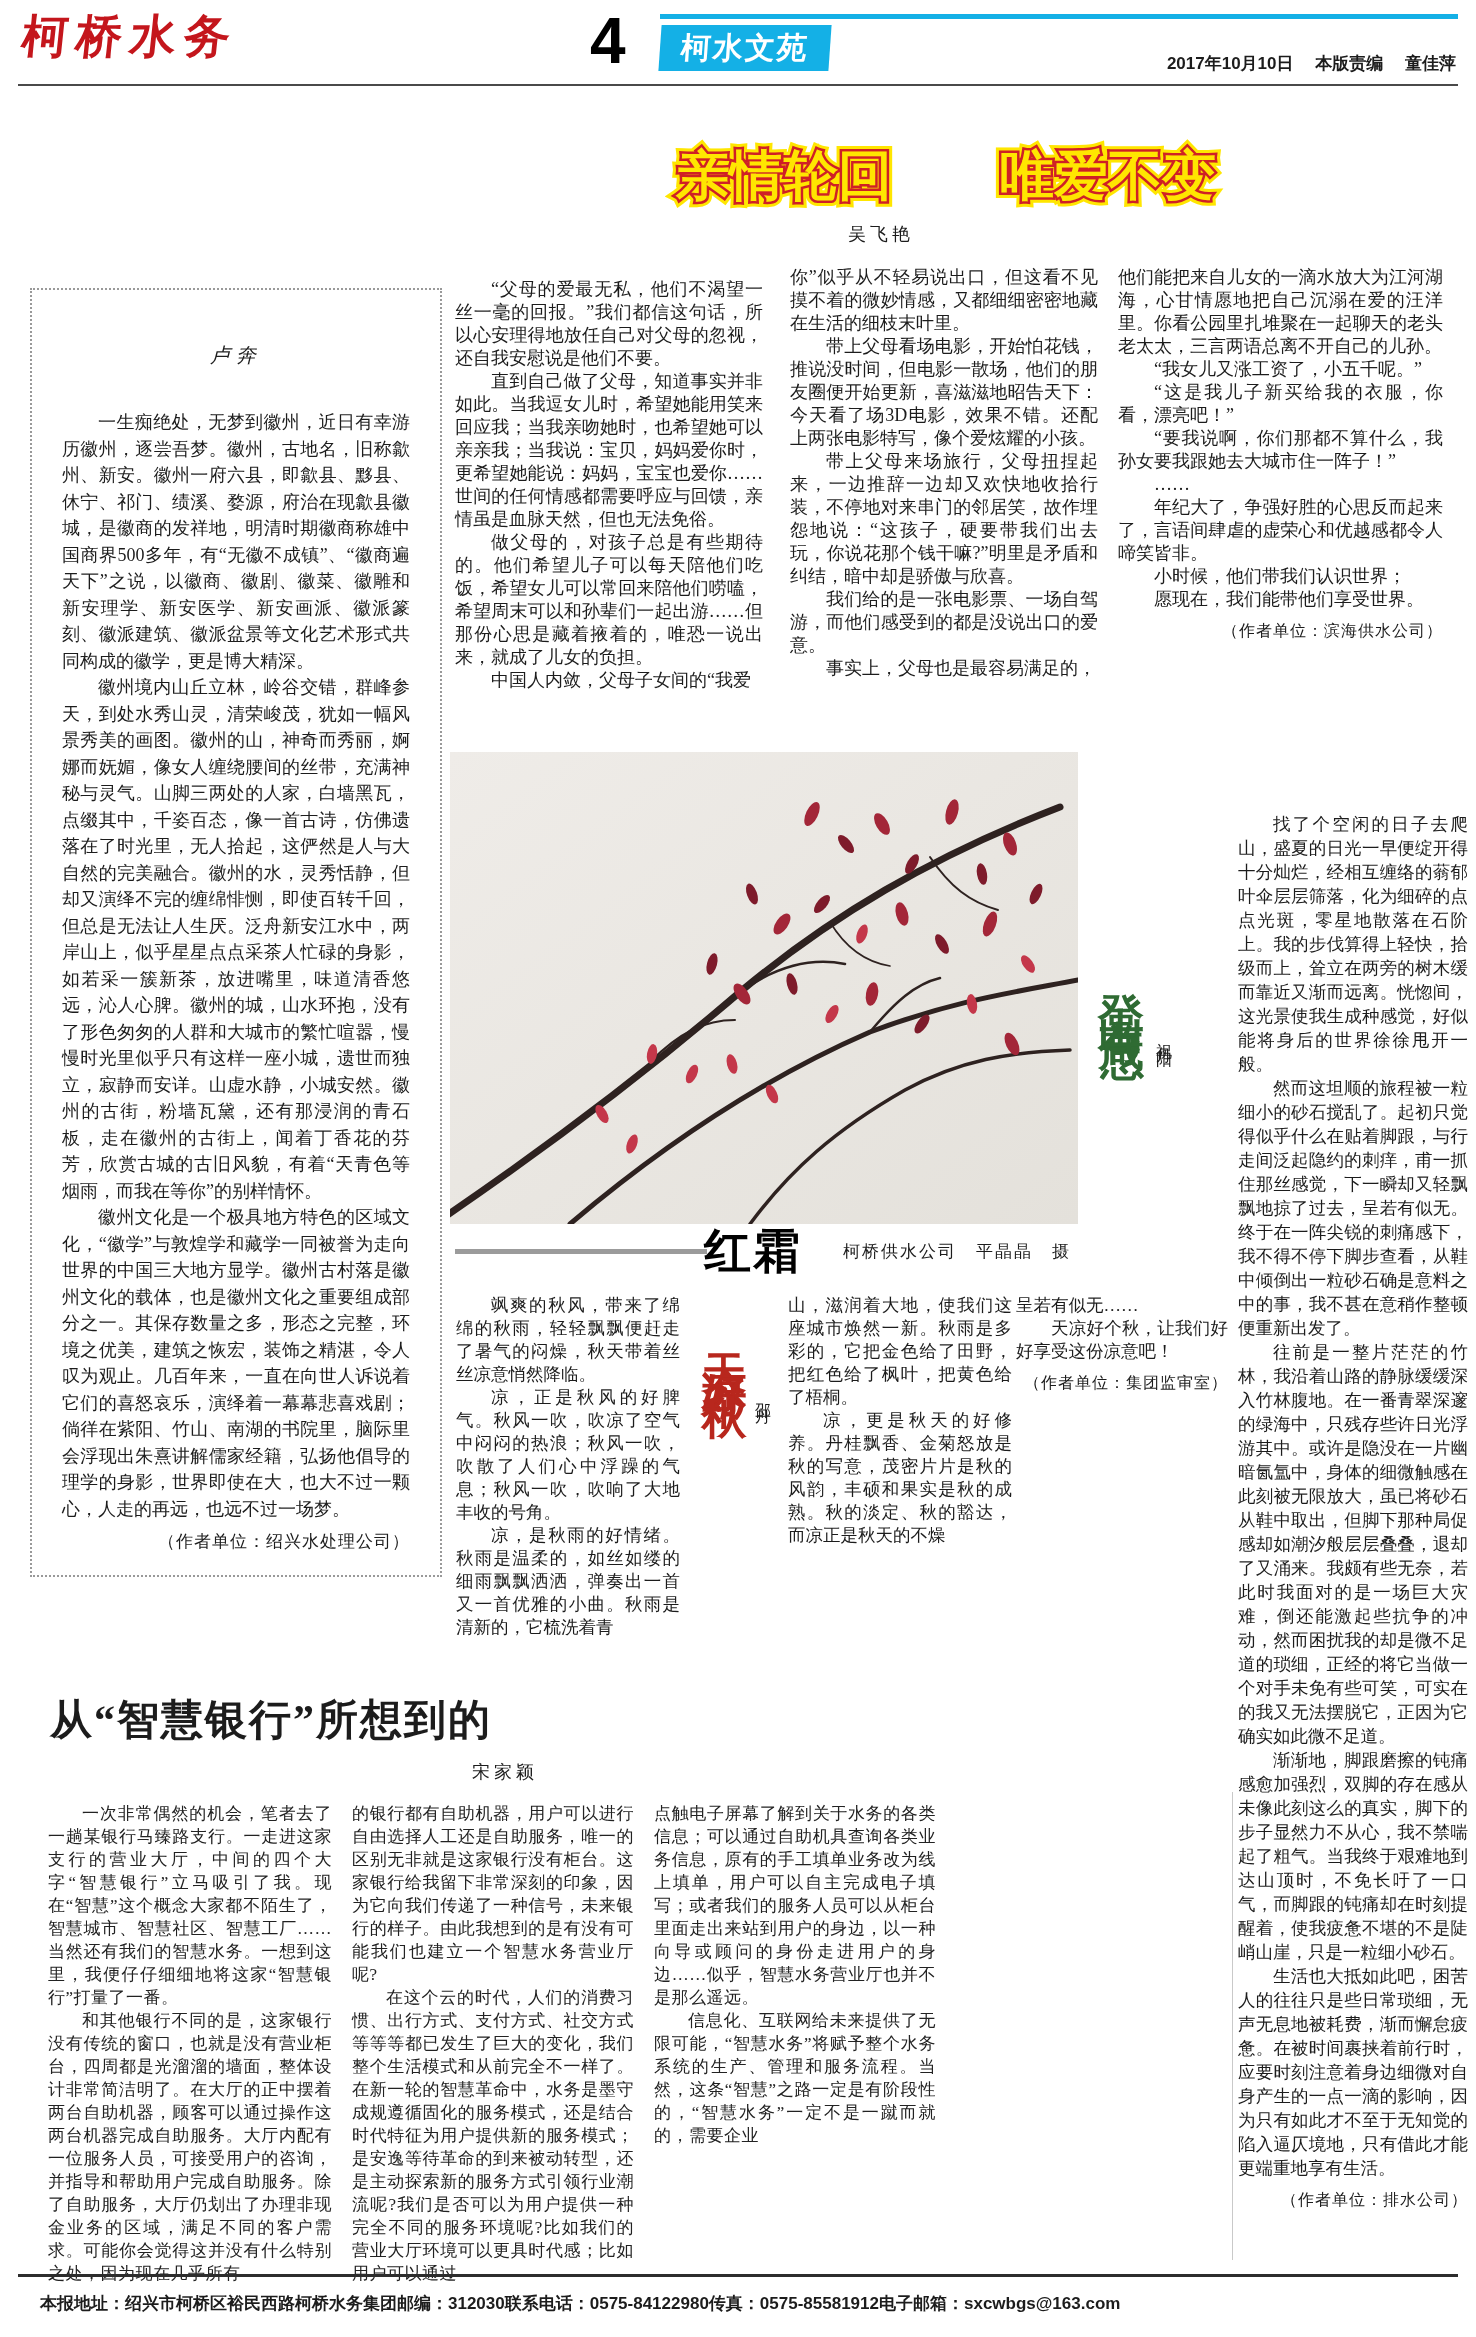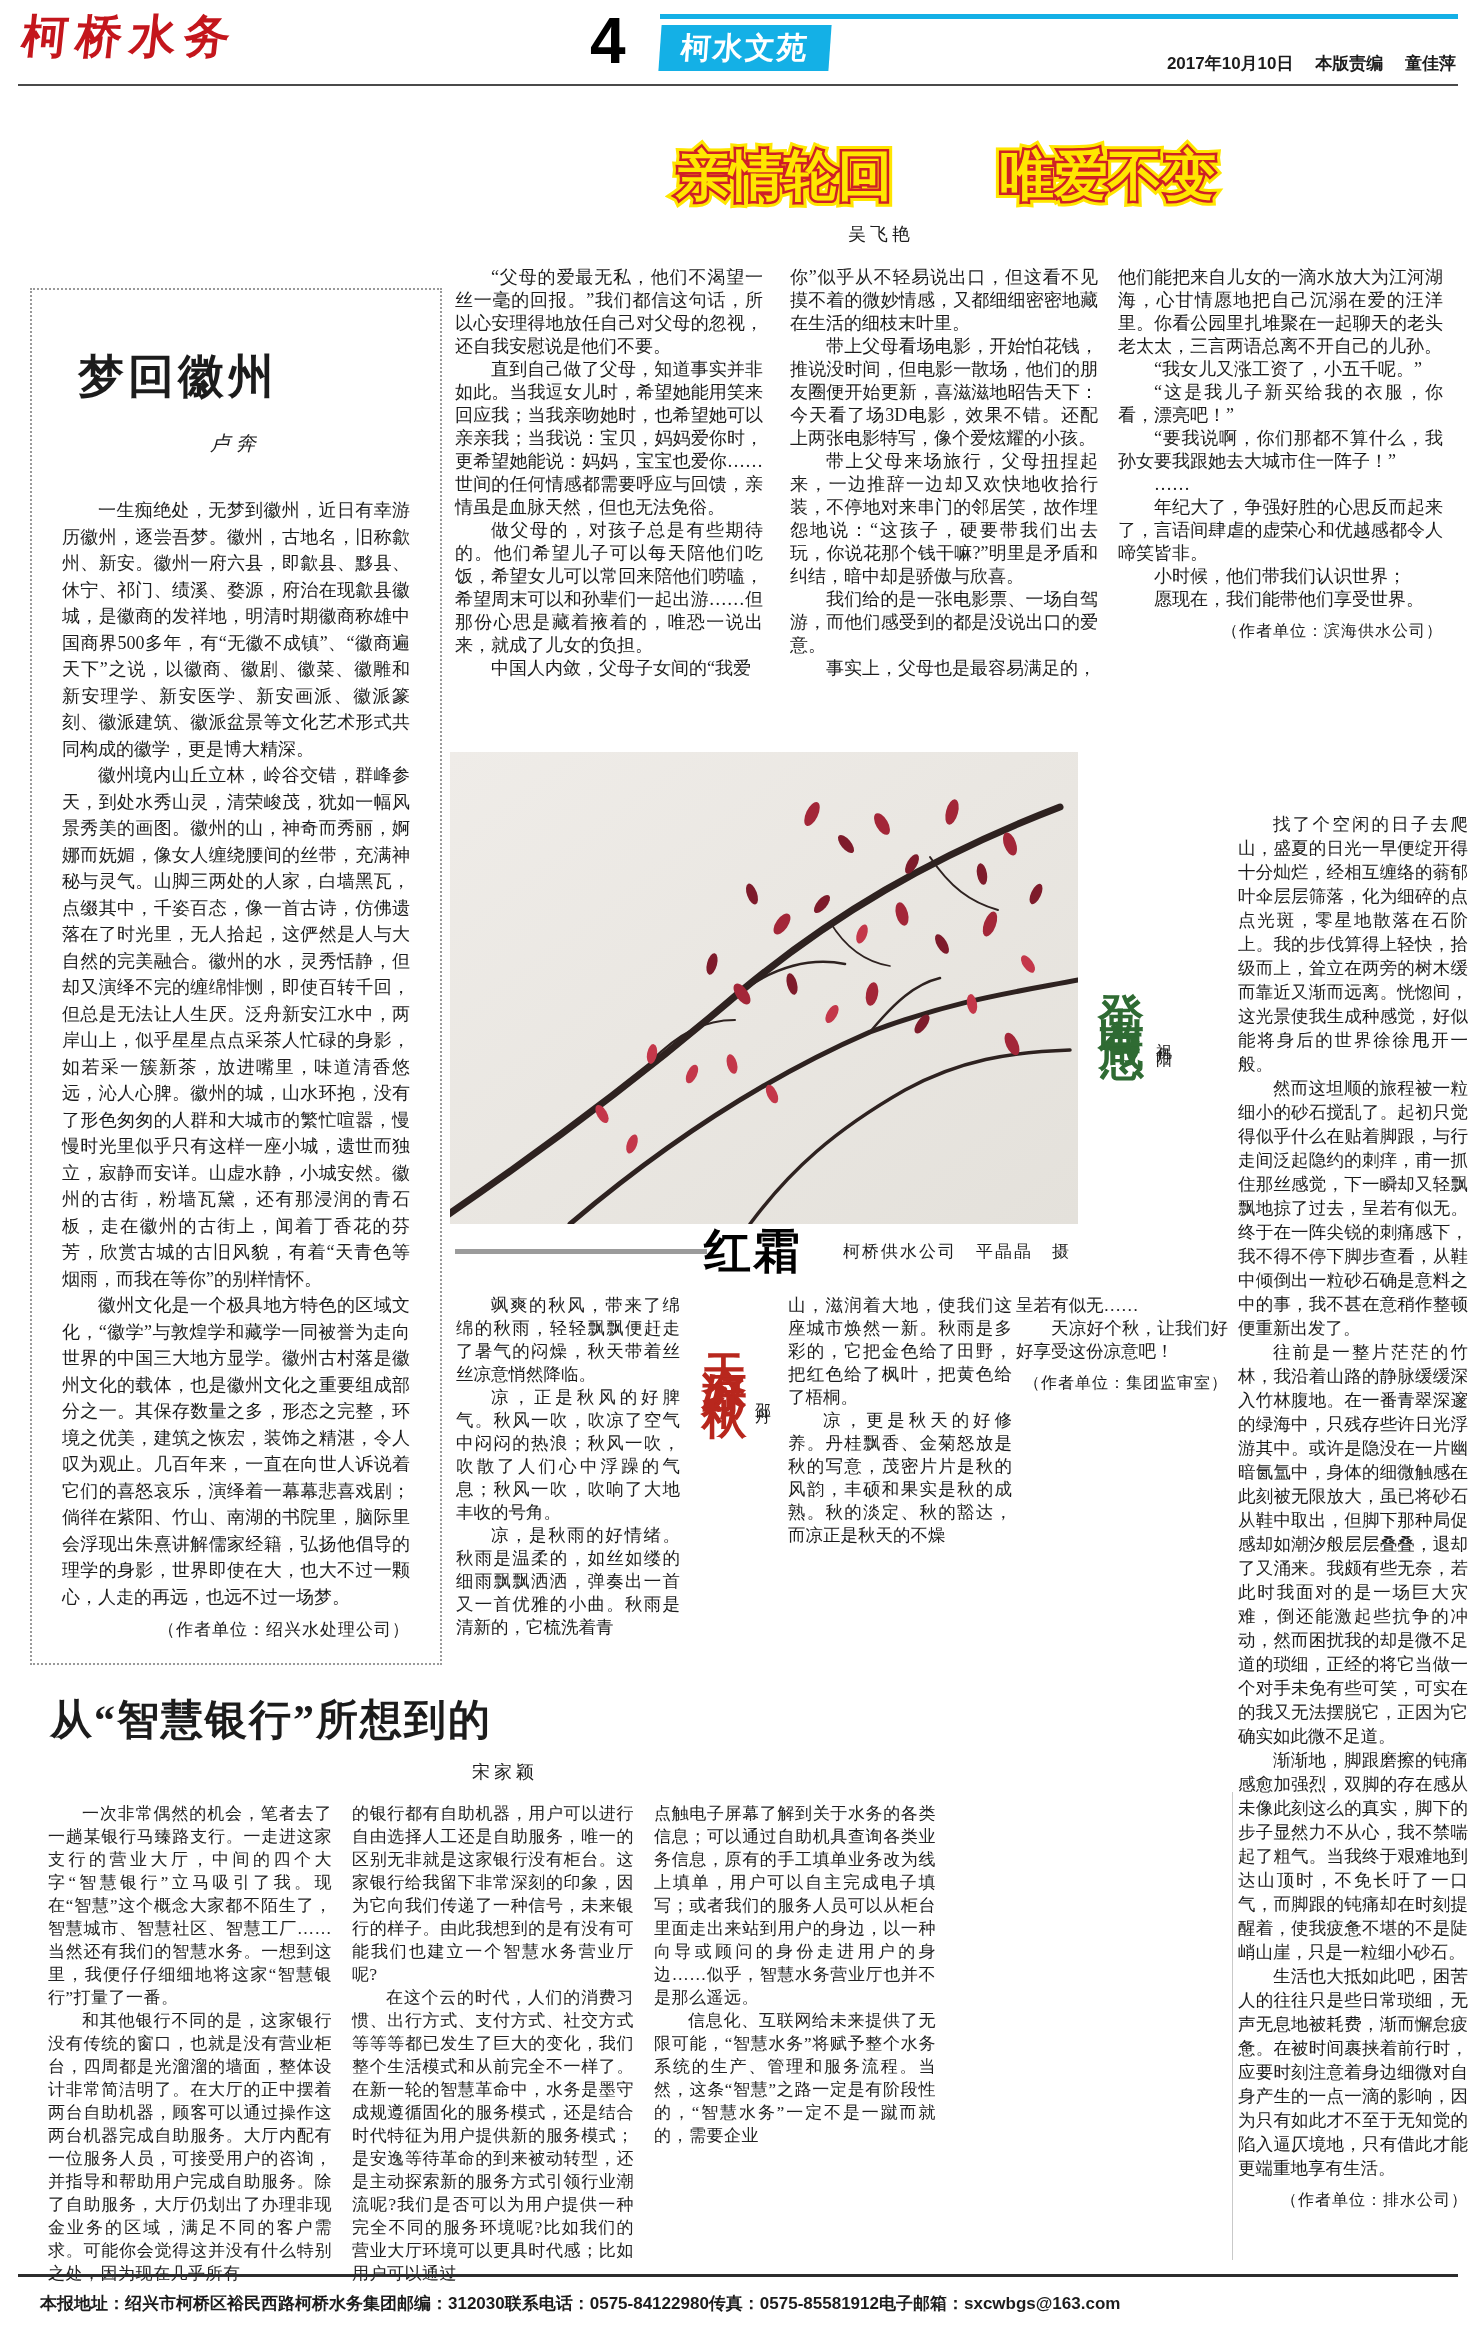--- a/index.html
+++ b/index.html
@@ -32,21 +32,21 @@
   .sign{text-align:right;margin-top:8px;letter-spacing:1px;}
   
   #dream-box{left:30px;top:288px;width:412px;min-height:1252px;border:2px dotted #999;
              padding:30px 30px 22px;box-sizing:border-box;}
   #dream-title{font-size:46px;font-weight:bold;margin:26px 0 0 16px;letter-spacing:4px;}
   #dream-author{text-align:center;font-size:20px;margin:22px 0 40px;letter-spacing:6px;font-style:italic;}
   #dream-body{font-size:18px;line-height:26.5px;}
   #dream-sign{font-size:17px;}
   
   .lead-col{top:266px;font-size:18px;line-height:23px;}
-  #lead-c1{left:455px;width:308px;}
+  #lead-c1{left:455px;width:308px;margin-top:12px;}
   #lead-c2{left:790px;width:308px;}
   #lead-c3{left:1118px;width:325px;}
   #lead-sign{font-size:16px;}
   
   #photo{left:450px;top:752px;width:628px;height:472px;}
   #cap-rule{left:455px;top:1249px;width:252px;height:5px;background:#9b9b9b;}
   #cap-title{left:704px;top:1220px;font-size:47px;font-weight:bold;color:#000;
              font-family:"Liberation Sans","DejaVu Sans",sans-serif;letter-spacing:2px;}
   #cap-credit{left:824px;top:1240px;font-size:17px;letter-spacing:2px;margin-left:19px;}
   
@@ -127,21 +127,20 @@
         <p>“要我说啊，你们那都不算什么，我孙女要我跟她去大城市住一阵子！”</p>
         <p>……</p>
         <p>年纪大了，争强好胜的心思反而起来了，言语间肆虐的虚荣心和优越感都令人啼笑皆非。</p>
         <p>小时候，他们带我们认识世界；</p>
         <p>愿现在，我们能带他们享受世界。</p>
       </div>
     <div class="sign kai" id="lead-sign">（作者单位：滨海供水公司）</div>
   </div>
 
   <div class="abs" id="dream-box">
-    <div id="dream-title">梦回徽州</div>
     <div id="dream-author" class="kai">卢奔</div>
     <div id="dream-body" class="col">
         <p>一生痴绝处，无梦到徽州，近日有幸游历徽州，逐尝吾梦。徽州，古地名，旧称歙州、新安。徽州一府六县，即歙县、黟县、休宁、祁门、绩溪、婺源，府治在现歙县徽城，是徽商的发祥地，明清时期徽商称雄中国商界500多年，有“无徽不成镇”、“徽商遍天下”之说，以徽商、徽剧、徽菜、徽雕和新安理学、新安医学、新安画派、徽派篆刻、徽派建筑、徽派盆景等文化艺术形式共同构成的徽学，更是博大精深。</p>
         <p>徽州境内山丘立林，岭谷交错，群峰参天，到处水秀山灵，清荣峻茂，犹如一幅风景秀美的画图。徽州的山，神奇而秀丽，婀娜而妩媚，像女人缠绕腰间的丝带，充满神秘与灵气。山脚三两处的人家，白墙黑瓦，点缀其中，千姿百态，像一首古诗，仿佛遗落在了时光里，无人拾起，这俨然是人与大自然的完美融合。徽州的水，灵秀恬静，但却又演绎不完的缠绵悱恻，即使百转千回，但总是无法让人生厌。泛舟新安江水中，两岸山上，似乎星星点点采茶人忙碌的身影，如若采一簇新茶，放进嘴里，味道清香悠远，沁人心脾。徽州的城，山水环抱，没有了形色匆匆的人群和大城市的繁忙喧嚣，慢慢时光里似乎只有这样一座小城，遗世而独立，寂静而安详。山虚水静，小城安然。徽州的古街，粉墙瓦黛，还有那浸润的青石板，走在徽州的古街上，闻着丁香花的芬芳，欣赏古城的古旧风貌，有着“天青色等烟雨，而我在等你”的别样情怀。</p>
         <p>徽州文化是一个极具地方特色的区域文化，“徽学”与敦煌学和藏学一同被誉为走向世界的中国三大地方显学。徽州古村落是徽州文化的载体，也是徽州文化之重要组成部分之一。其保存数量之多，形态之完整，环境之优美，建筑之恢宏，装饰之精湛，令人叹为观止。几百年来，一直在向世人诉说着它们的喜怒哀乐，演绎着一幕幕悲喜戏剧；倘徉在紫阳、竹山、南湖的书院里，脑际里会浮现出朱熹讲解儒家经籍，弘扬他倡导的理学的身影，世界即使在大，也大不过一颗心，人走的再远，也远不过一场梦。</p>
       </div>
     <div class="sign kai" id="dream-sign">（作者单位：绍兴水处理公司）</div>
   </div>
 
   <div class="abs" id="photo">

